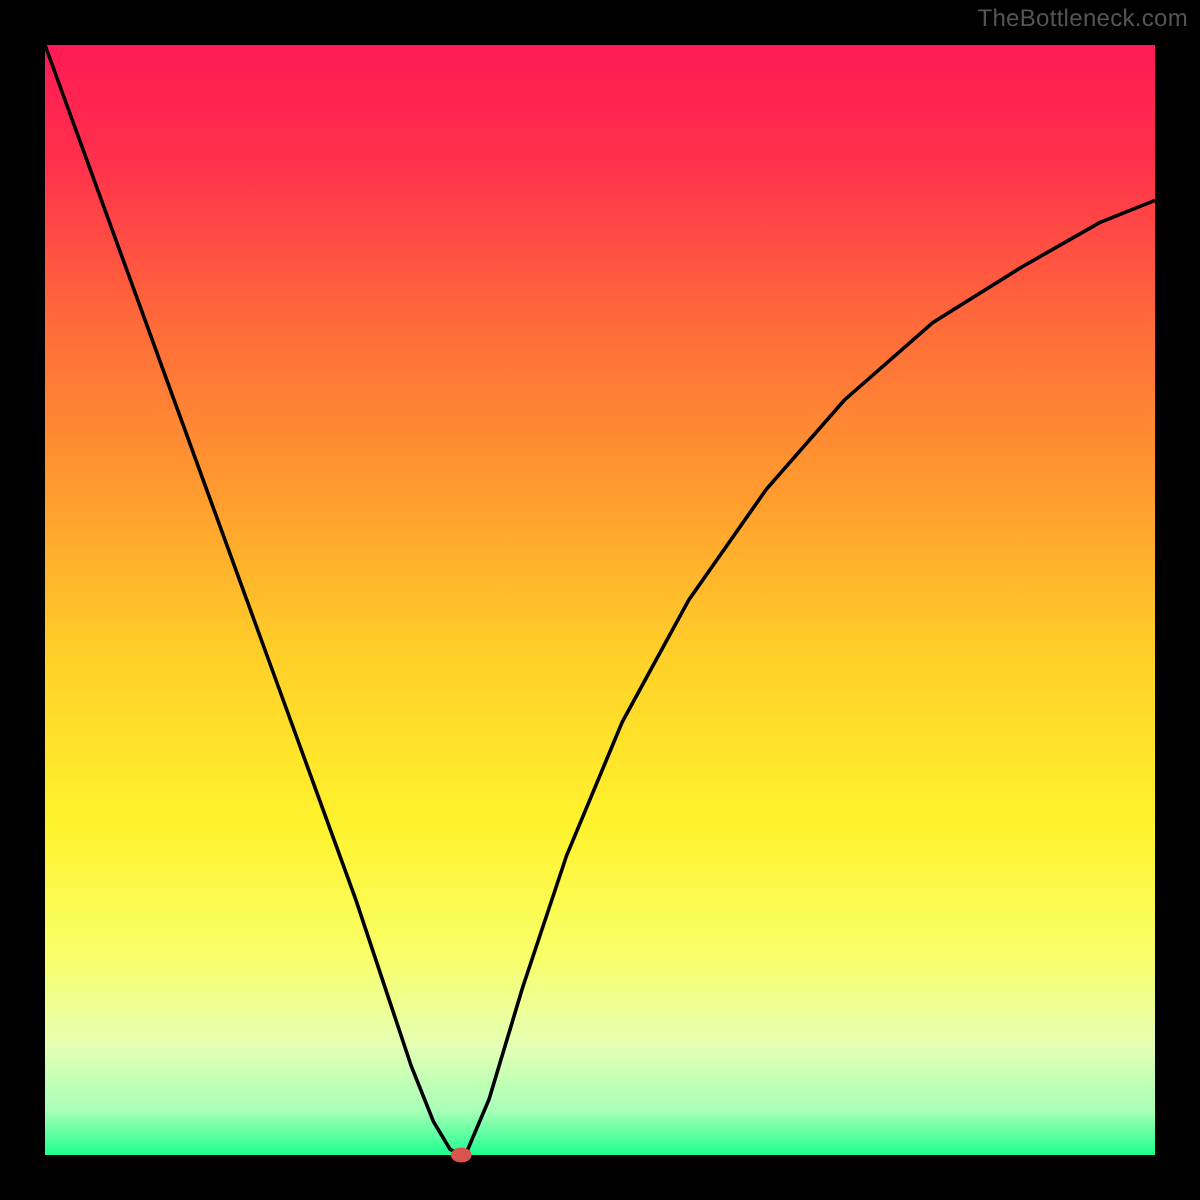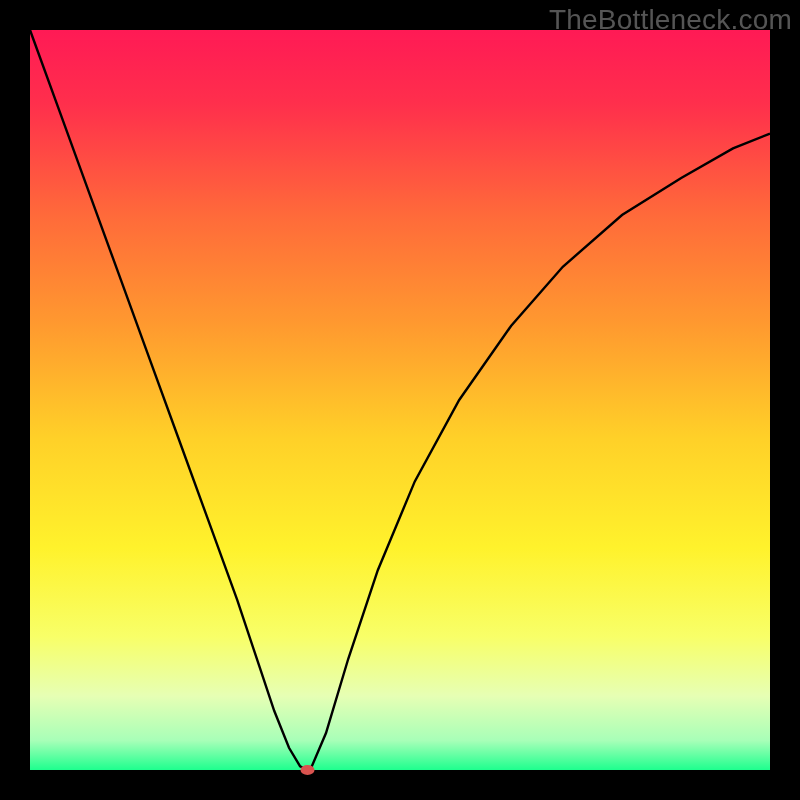--- a/index.html
+++ b/index.html
@@ -9,21 +9,21 @@
     position: relative;
     width: 800px;
     height: 800px;
     background: #000;
   }
   .watermark {
     position: absolute;
     top: 4px;
     right: 8px;
     color: #555;
-    font-size: 28px;
+    font-size: 16px;
     font-weight: 400;
     z-index: 10;
     letter-spacing: 0.2px;
   }
   svg.plot {
     position: absolute;
     top: 0;
     left: 0;
   }
 </style>

